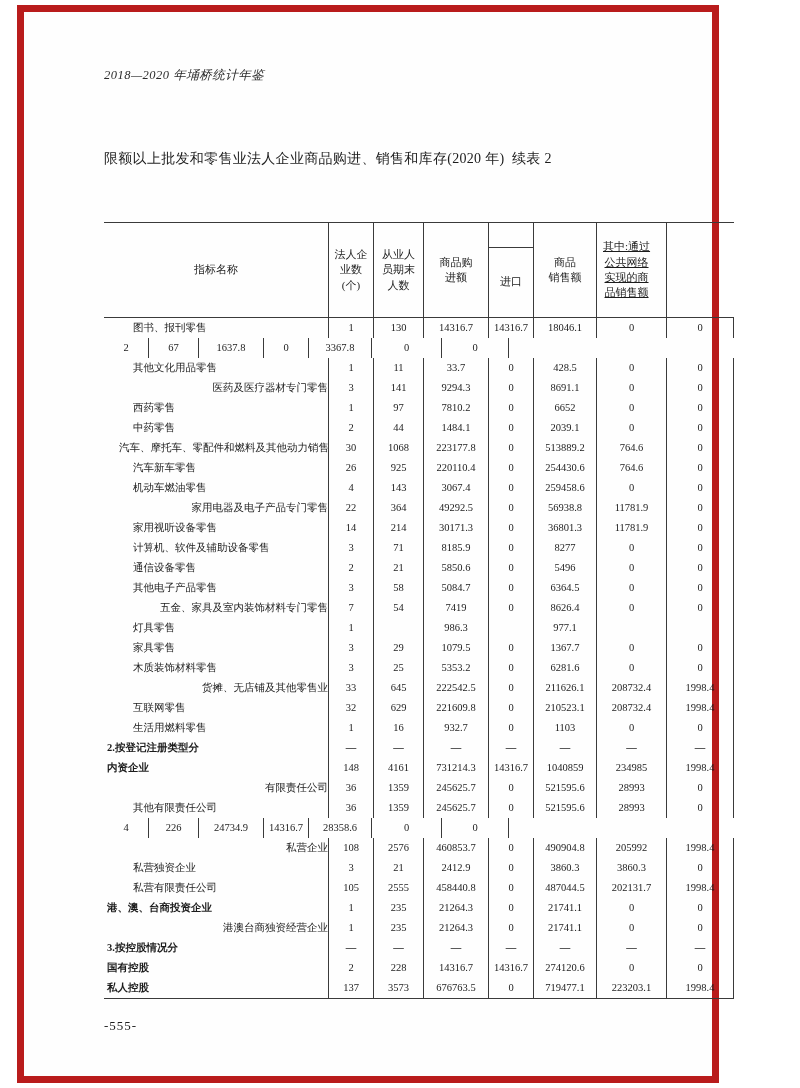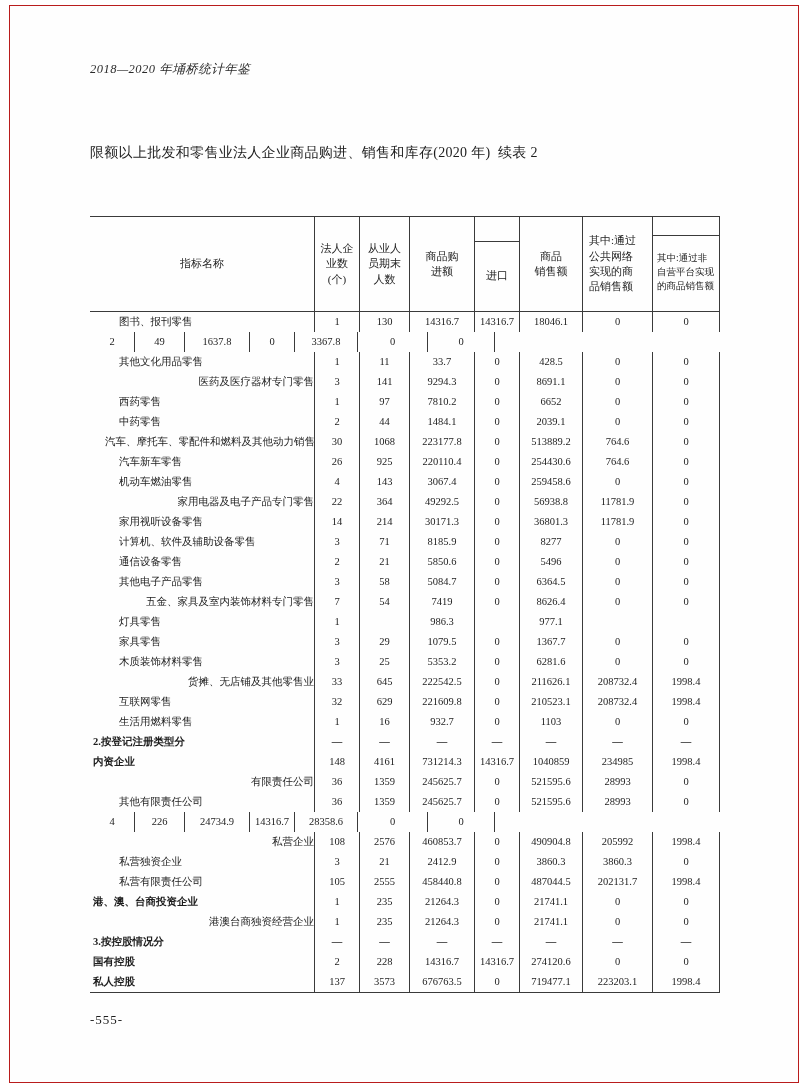--- a/index.html
+++ b/index.html
@@ -3,23 +3,23 @@
 <meta charset="utf-8">
 <style>
   * { box-sizing: border-box; margin: 0; padding: 0; }
   html, body {
     width: 800px; height: 1088px;
     background: #ffffff;
     font-family: "Liberation Serif", "DejaVu Serif", serif;
     color: #1c1c1c;
   }
   .page {
-    position: absolute; left: 9px; top: 5px;
-    width: 790px; height: 1078px;
-    border: 1px solid #b91c1c;
+    position: absolute; left: 17px; top: 5px;
+    width: 702px; height: 1078px;
+    border: 7px solid #b91c1c;
     background: #fefefe;
   }
   .yearbook-title {
     position: absolute; left: 80px; top: 55px;
     font-size: 12.5px; font-style: italic; letter-spacing: 0.5px;
     color: #2a2a2a;
   }
   .table-caption {
     position: absolute; left: 80px; top: 138px;
     font-size: 14px; letter-spacing: 0.3px;
@@ -37,21 +37,21 @@
     text-align: center; white-space: pre-line;
     font-size: 11px; line-height: 1.4;
     border-right: 1px solid #3a3a3a;
   }
   .h-name { width: 225px; }
   .h1 { width: 45px; }
   .h2 { width: 50px; }
   .h3 { width: 65px; }
   .h4 { width: 45px; padding-top: 24px; text-align: right; }
   .h5 { width: 63px; }
-  .h6 { width: 70px; text-align: left; justify-content: flex-start; padding-left: 6px; }
+  .h6 { width: 70px; text-align: center; justify-content: flex-start; padding-left: 6px; text-decoration: underline; }
   .h7 { width: 67px; font-size: 9.5px; padding-top: 18px; text-align: left; justify-content: flex-start; padding-left: 4px; line-height: 1.45; }
   .subline { position: absolute; left: 0; right: 0; border-top: 1px solid #3a3a3a; }
   .h4 .subline { top: 24px; }
   .h7 .subline { top: 18px; }
   .tbody .tr { display: flex; height: 20px; }
   .td {
     border-right: 1px solid #3a3a3a;
     font-size: 10.5px; line-height: 19.5px;
     white-space: nowrap; overflow: hidden;
   }
@@ -96,41 +96,35 @@
       <div class="th h4">
         <span class="subline"></span>
         <span>进口</span>
       </div>
       <div class="th h5">商品
 销售额</div>
       <div class="th h6">其中:通过
 公共网络
 实现的商
 品销售额</div>
-      <div class="th h7">
-        <span class="subline"></span>
-        <span>其中:通过非
-自营平台实现
-的商品销售额</span>
-      </div>
     </div>
     <div class="tbody">
         <div class="tr">
           <div class="td td-name indent-2">图书、报刊零售</div>
           <div class="td td-val v0">1</div>
           <div class="td td-val v1">130</div>
           <div class="td td-val v2">14316.7</div>
           <div class="td td-val v3">14316.7</div>
           <div class="td td-val v4">18046.1</div>
           <div class="td td-val v5">0</div>
           <div class="td td-val v6">0</div>
         </div>
         <div class="tr">
           <div class="td td-val v0">2</div>
-          <div class="td td-val v1">49</div>
+          <div class="td td-val v1">67</div>
           <div class="td td-val v2">1637.8</div>
           <div class="td td-val v3">0</div>
           <div class="td td-val v4">3367.8</div>
           <div class="td td-val v5">0</div>
           <div class="td td-val v6">0</div>
         </div>
         <div class="tr">
           <div class="td td-name indent-2">其他文化用品零售</div>
           <div class="td td-val v0">1</div>
           <div class="td td-val v1">11</div>

